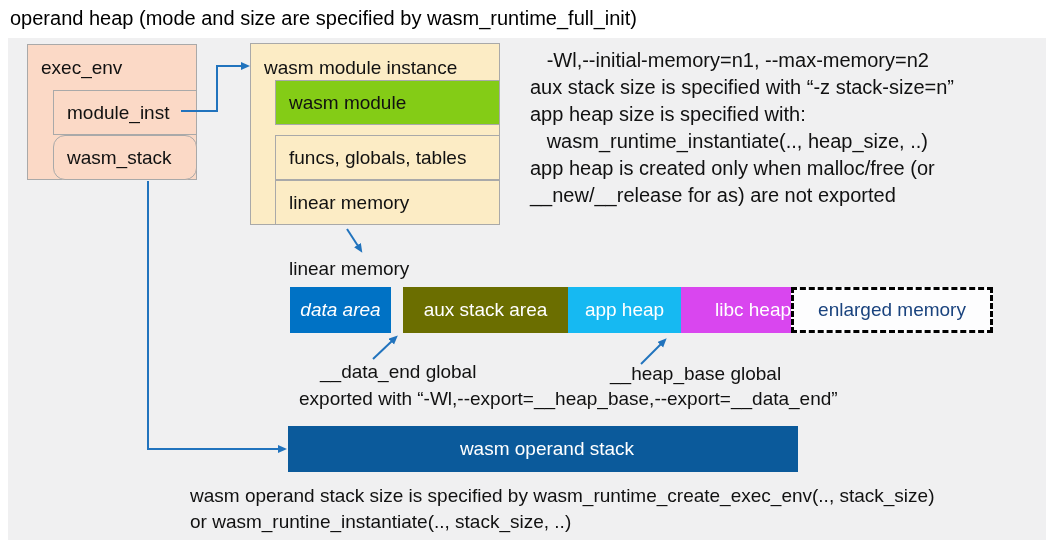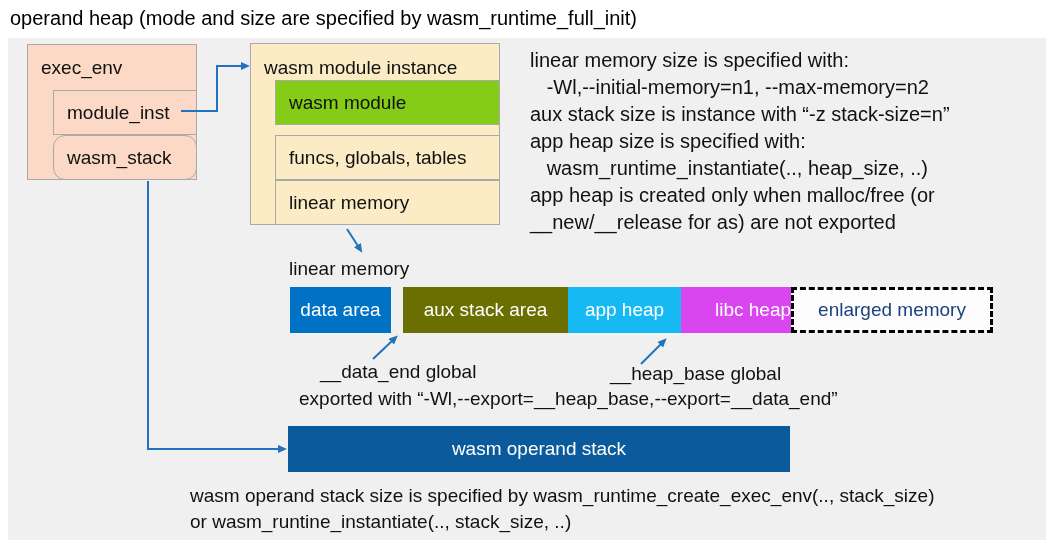--- a/index.html
+++ b/index.html
@@ -22,21 +22,21 @@
   .lm-label{left:289px;top:258px;font-size:19px;}
 
   .seg{position:absolute;top:287px;height:46px;box-sizing:border-box;display:flex;align-items:center;
        justify-content:center;font-size:19px;color:#fff;white-space:pre;}
   .seg-enlarged{border:3px dashed #000;background:#fdfdfe;color:#1a437e;}
 
   .glabel{font-size:19px;white-space:pre;}
   .export-note{left:299px;top:388px;font-size:19px;white-space:pre;}
 
   .operand{left:288px;top:426px;width:502px;height:46px;background:#0b5a9b;display:flex;
-           align-items:center;justify-content:center;color:#fff;font-size:19px;}
+           align-items:center;justify-content:center;color:#fff;font-size:19px;padding-left:8px;}
   .bottom-notes{left:190px;top:483px;font-size:19px;line-height:26px;}
 
   .arrows{left:0;top:0;pointer-events:none;}
 </style>
 </head>
 <body>
 
 <div class="stage">
 
   <div class="abs title">operand heap (mode and size are specified by wasm_runtime_full_init)</div>
@@ -60,32 +60,31 @@
     <div class="box-label">wasm module</div>
   </div>
   <div class="box cream" style="left: 275px; top: 135px; width: 225px; height: 45px; background: rgb(252, 236, 197); border-color: rgb(169, 169, 169);">
     <div class="box-label">funcs, globals, tables</div>
   </div>
   <div class="box cream" style="left: 275px; top: 180px; width: 225px; height: 45px; background: rgb(252, 236, 197); border-color: rgb(169, 169, 169);">
     <div class="box-label">linear memory</div>
   </div>
 
   <div class="abs notes">
-    <div class="note-line">linear memory size is specified with:</div>
     <div class="note-line">   -Wl,--initial-memory=n1, --max-memory=n2</div>
-    <div class="note-line">aux stack size is instance with “-z stack-size=n”</div>
+    <div class="note-line">aux stack size is specified with “-z stack-size=n”</div>
     <div class="note-line">app heap size is specified with:</div>
     <div class="note-line">   wasm_runtime_instantiate(.., heap_size, ..)</div>
     <div class="note-line">app heap is created only when malloc/free (or</div>
     <div class="note-line">__new/__release for as) are not exported</div>
   </div>
 
   <div class="abs lm-label">linear memory</div>
 
-  <div class="seg" style="left: 290px; width: 101px; background: rgb(0, 114, 197); color: rgb(255, 255, 255);">data area</div>
+  <div class="seg" style="left: 290px; width: 101px; background: rgb(0, 114, 197); color: rgb(255, 255, 255); font-style: italic;">data area</div>
   <div class="seg" style="left: 403px; width: 165px; background: rgb(107, 110, 0); color: rgb(255, 255, 255);">aux stack area</div>
   <div class="seg" style="left: 568px; width: 113px; background: rgb(22, 185, 242); color: rgb(255, 255, 255);">app heap</div>
   <div class="seg" style="left: 681px; width: 112px; background: #d946ef; color: rgb(255, 255, 255); padding-left: 32px;">libc heap</div>
   <div class="seg seg-enlarged" style="left: 791px; width: 202px; background: rgb(253, 253, 254); color: rgb(26, 67, 126);">enlarged memory</div>
 
   <div class="abs glabel" style="left:320px;top:361px;">__data_end global</div>
   <div class="abs glabel" style="left:610px;top:363px;">__heap_base global</div>
   <div class="abs export-note">exported with “-Wl,--export=__heap_base,--export=__data_end”</div>
 
   <div class="abs operand" style="background: rgb(11, 90, 155);">wasm operand stack</div>

